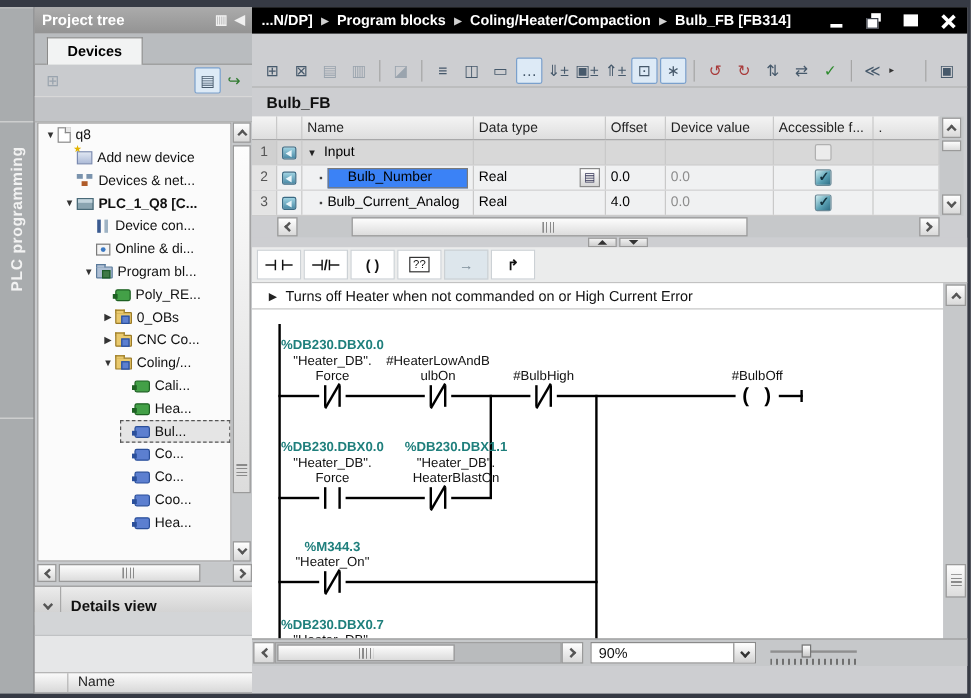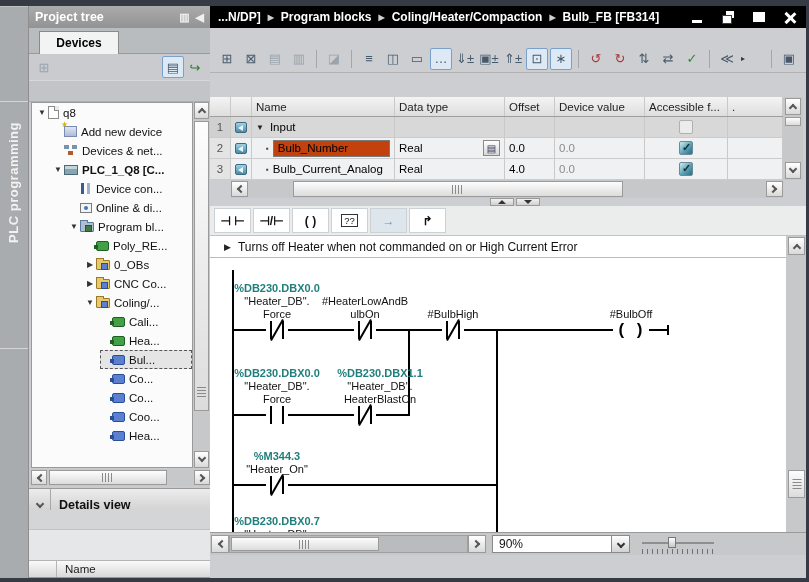--- a/index.html
+++ b/index.html
@@ -90,21 +90,21 @@
 .rw{display:flex;width:100%}
 .rw>div{border-right:1px solid #c9c9c9;display:flex;align-items:center;padding:0 4px;overflow:hidden;white-space:nowrap}
 .th{height:20px;background:linear-gradient(#f4f4f4,#dedede);border-bottom:1px solid #9e9e9e;color:#222}
 .tr{height:21px;background:#f0f1f2;border-bottom:1px solid #cccccc}
 .tr.grp{background:#d8d8d8}
 .w-num{width:21px;color:#555;background:#e4e4e4;justify-content:center}
 .w-ico{width:21px;justify-content:center}
 .w-name{width:143px}.w-dt{width:110px}.w-off{width:50px}.w-def{width:90px;color:#8c8c8c}.w-acc{width:83px;justify-content:center}.w-dot{width:55px}
 .tr .w-name .bullet{font-size:8px;color:#444;margin:0 4px 0 10px}
 .tr .w-name .gexp{font-size:8px;color:#222;margin-right:6px}
-.namebox{background:#c2410c;border:1px solid #7a7a7a;height:17px;display:flex;align-items:center;padding:0 4px;flex:1}
+.namebox{background:#3b82f6;border:1px solid #7a7a7a;height:17px;display:flex;align-items:center;padding:0 16px;flex:1}
 .tag{width:16px;height:11px;border:1px solid #3a6a84;border-radius:2px;background:linear-gradient(#9fd3e2,#4a8aa6);position:relative}
 .tag::before{content:"";position:absolute;left:2px;top:2.5px;border-top:3px solid transparent;border-bottom:3px solid transparent;border-right:5px solid #eaf6fa}
 .dtbtn{margin-left:auto;width:17px;height:16px;background:linear-gradient(#fff,#d6d6d6);border:1px solid #8a8a8a;display:flex;align-items:center;justify-content:center;font-size:10px;color:#335}
 .cb{width:14px;height:14px;border:1px solid #6a8a98;background:linear-gradient(135deg,#cfeef2,#5aa0b4 55%,#2e6e86);border-radius:2px;position:relative}
 .cb::after{content:"✓";position:absolute;left:2px;top:-1px;color:#12303c;font-weight:bold;font-size:11px}
 .cb.empty{background:#ececec;border-color:#b0b0b0}
 .cb.empty::after{content:""}
 
 .split{position:absolute;left:0;top:192px;width:100%;height:8px;background:#cdced1}
 .splbtn{position:absolute;top:0;width:24px;height:8px;background:linear-gradient(#f2f2f2,#cfcfcf);border:1px solid #9a9a9a;display:flex;align-items:center;justify-content:center}
@@ -336,20 +336,21 @@
     <span class="ti">⇄</span>
     <span class="ti" style="color:#2e8b2e">✓</span>
     <span class="tsep"></span>
     <span class="ti">≪</span>
     <span class="drop">▸</span>
     <span class="sp"></span>
     <span class="tsep"></span>
     <span class="ti">▣</span>
   </div>
 
+  <div class="title-row">Bulb_FB</div>
 
   <div class="tbl">
     <div class="rw th">
       <div class="w-num" style="background:transparent"></div>
       <div class="w-ico"></div>
       <div class="w-name">Name</div>
       <div class="w-dt">Data type</div>
       <div class="w-off">Offset</div>
       <div class="w-def" style="color:#222">Device value</div>
       <div class="w-acc" style="justify-content:flex-start">Accessible f...</div>

